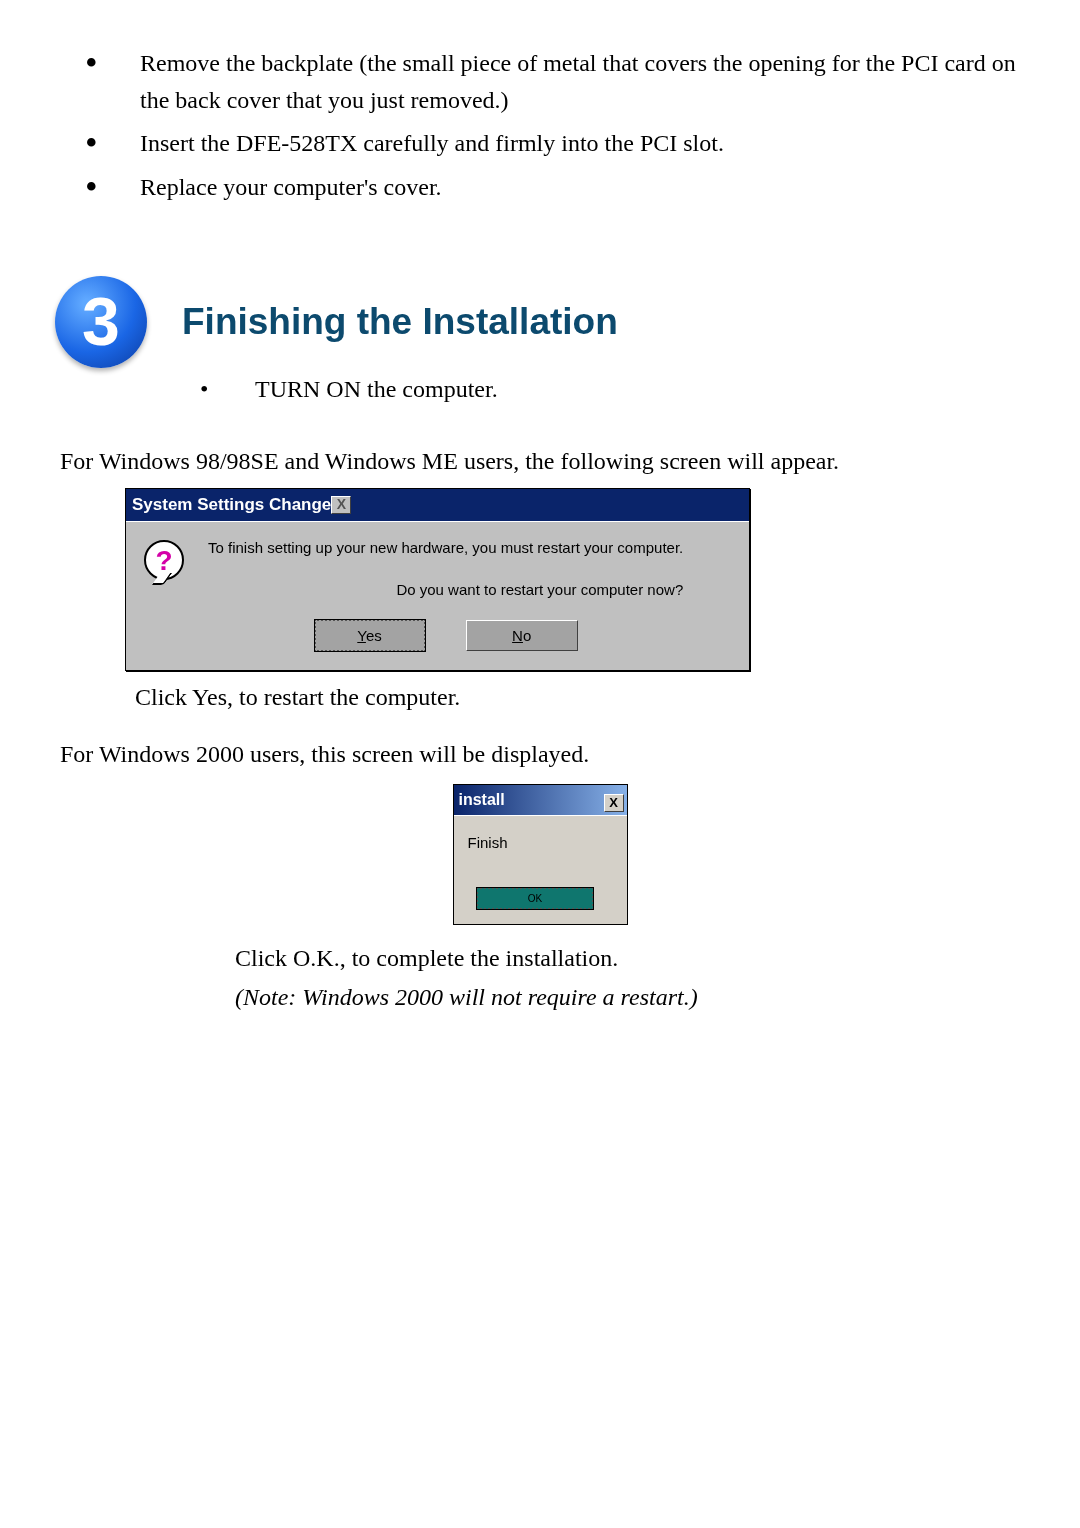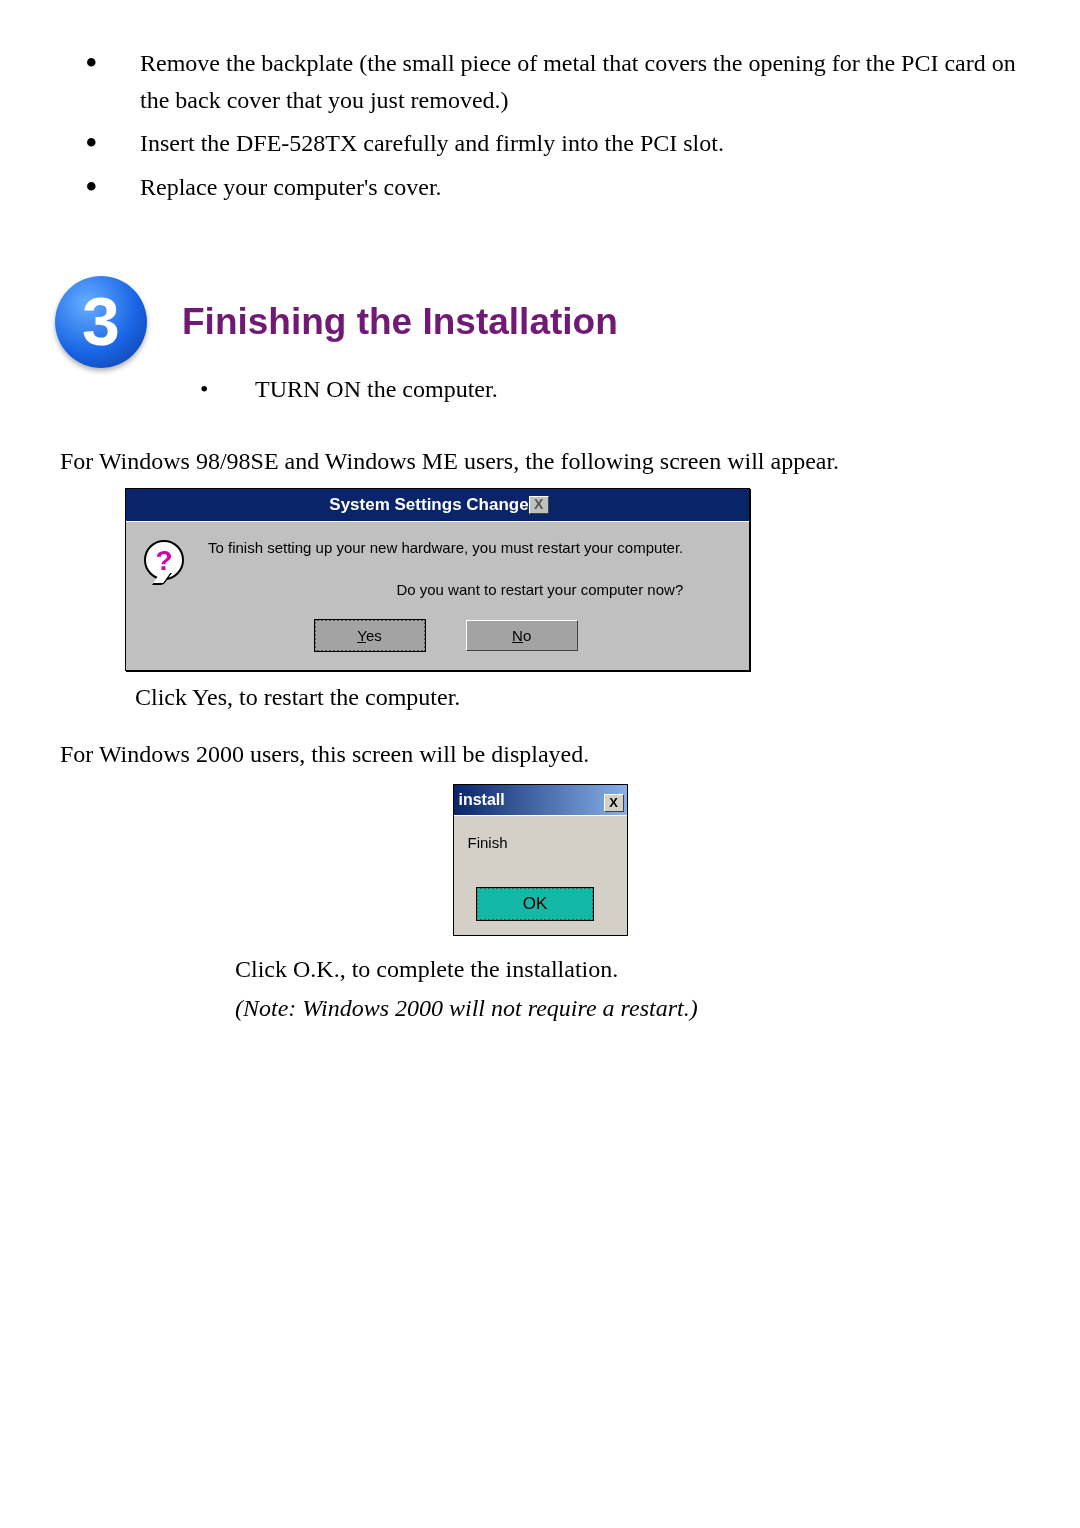--- a/index.html
+++ b/index.html
@@ -48,21 +48,21 @@
       font-size: 68px;
       display: flex;
       align-items: center;
       justify-content: center;
       font-family: "Arial Black", Arial, sans-serif;
       box-shadow: 0 3px 5px rgba(0,0,0,0.3);
       flex-shrink: 0;
     }
     .section-title {
       font-family: Arial, sans-serif;
-      color: #701a75;
+      color: #0c4a6e;
       font-size: 37px;
       font-weight: 900;
       margin-left: 35px;
     }
     .sub-list {
       list-style: none;
       padding: 0 0 0 145px;
       margin: 3px 0 20px 0;
     }
     .sub-list > li {
@@ -89,21 +89,21 @@
       box-shadow: 1px 1px 0 #000;
       border: 1px solid #000;
     }
     .win9x-title {
       background: linear-gradient(to right, #0a246a, #0a246a);
       color: #fff;
       font-weight: bold;
       padding: 3px 3px 3px 6px;
       display: flex;
       align-items: center;
-      justify-content: center;
+      justify-content: flex-start;
       font-size: 17px;
     }
     .win9x-close {
       width: 20px; height: 18px;
       background: #c0c0c0;
       border: 1px solid #fff;
       border-right-color: #404040;
       border-bottom-color: #404040;
       display: flex;
       align-items: center;
@@ -218,22 +218,22 @@
       margin-bottom: 32px;
     }
     .win2k-btn {
       margin: 0 auto;
       width: 118px;
       padding: 2px 4px;
       text-align: center;
       border: 2px dotted #555;
       outline: 1px solid #000;
       outline-offset: -1px;
-      background: #14b8a6;
-      font-size: 17px;
+      background: #0f766e;
+      font-size: 10px;
     }
 
     .click-line { margin: 2px 0 10px 80px; }
     .click-line2 { margin: 12px 0 2px 180px; }
     .note { font-style: italic; margin: 0 0 0 180px; }
     .u { text-decoration: underline; }
   </style>
 </head>
 <body>
 

